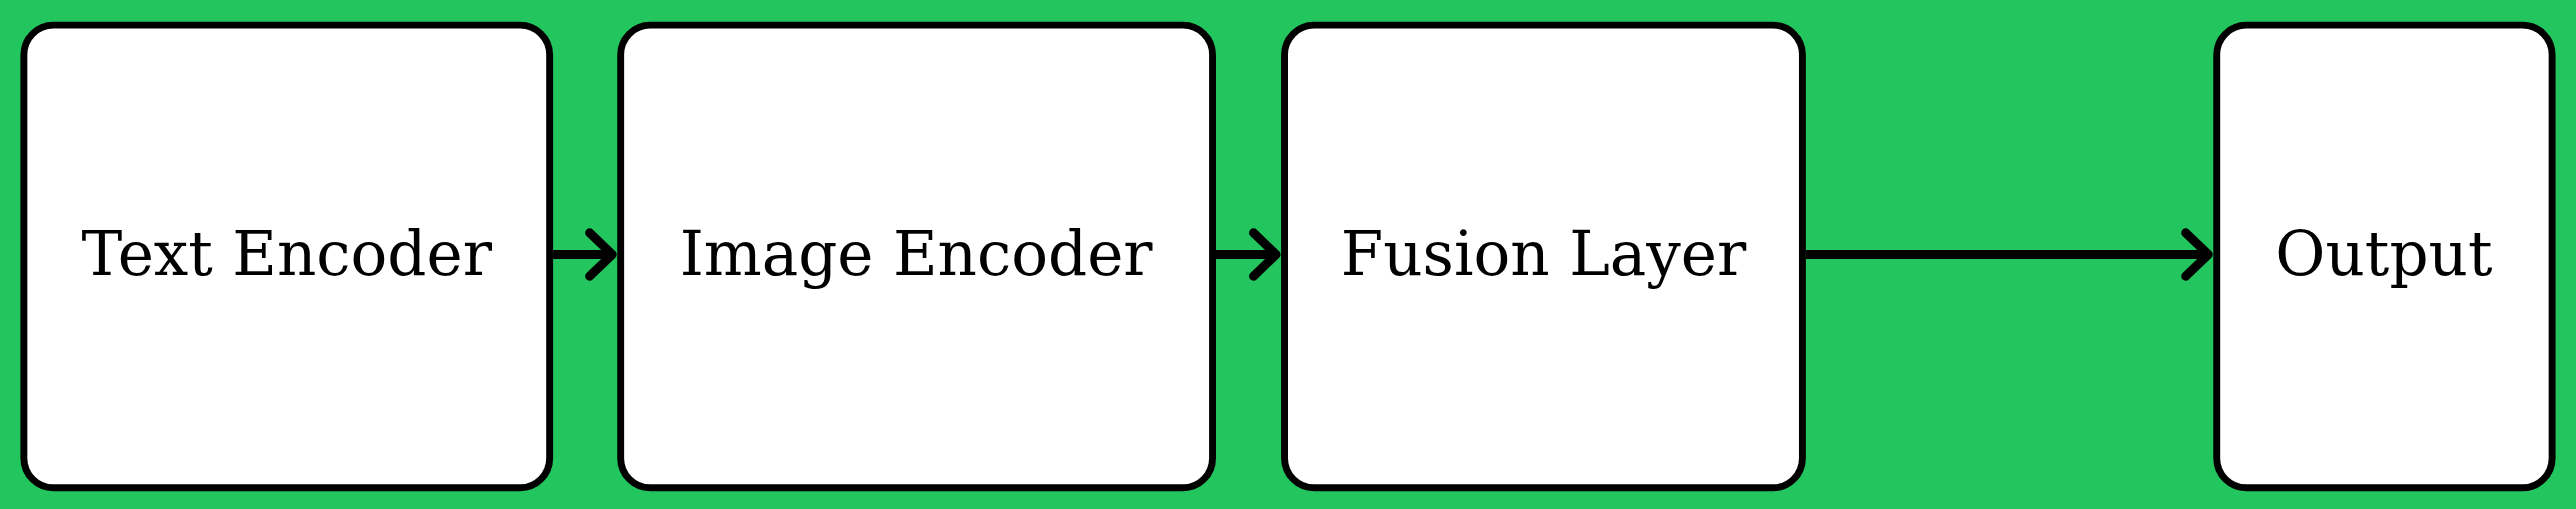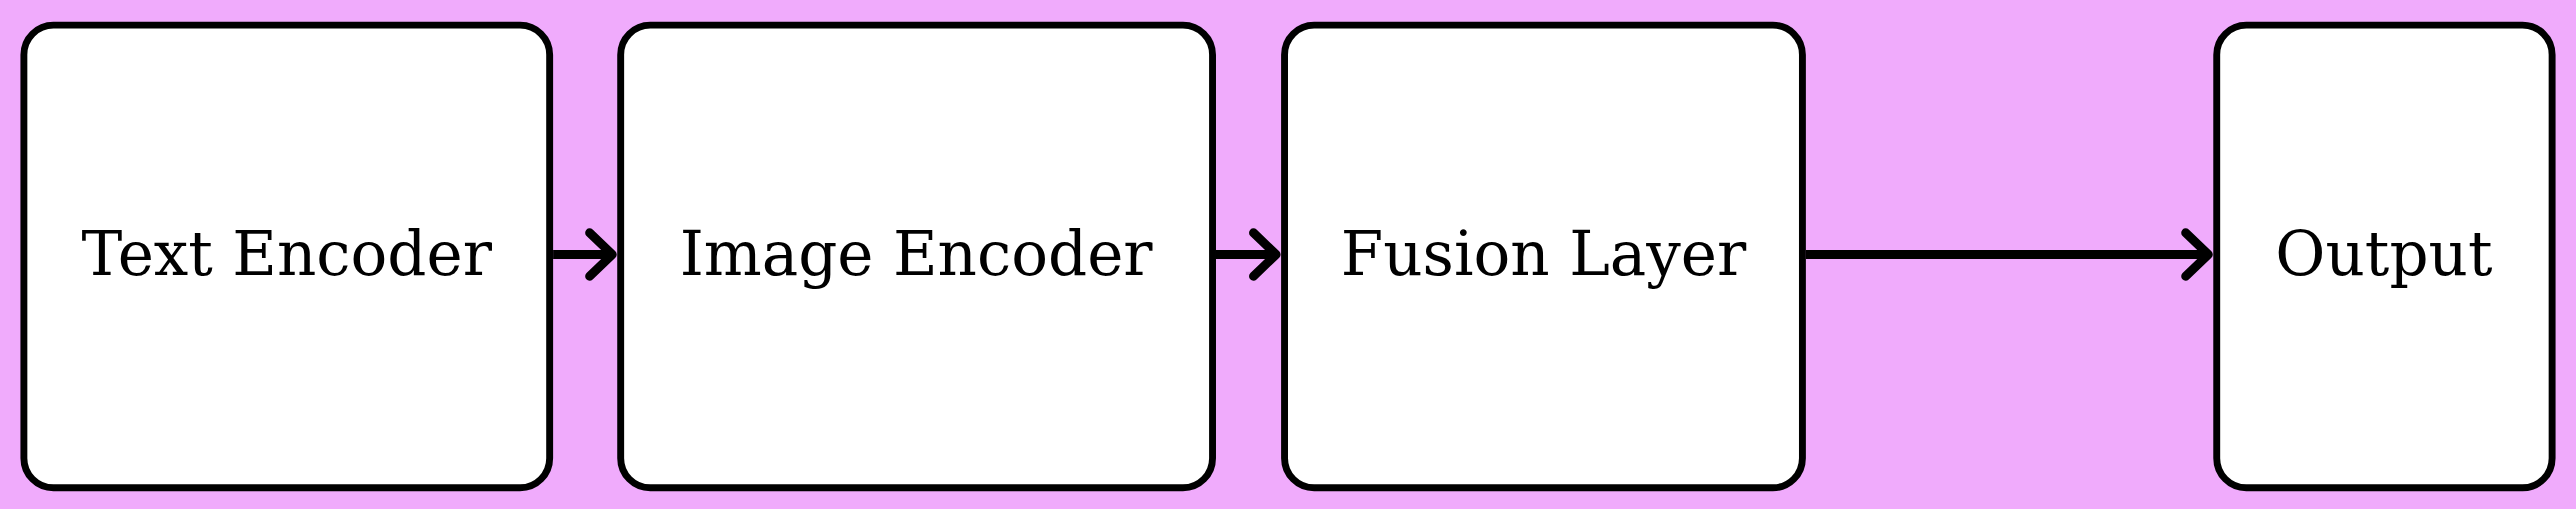--- a/index.html
+++ b/index.html
@@ -5,21 +5,21 @@
 <style>
   html, body {
     margin: 0;
     padding: 0;
     background: #ffffff;
   }
   #canvas {
     position: relative;
     width: 2576px;
     height: 509px;
-    background: #f0abfc;
+    background: #22c55e;
     overflow: hidden;
   }
   #diagram-svg {
     position: absolute;
     top: 0;
     left: 0;
     width: 2576px;
     height: 509px;
     display: block;
   }

